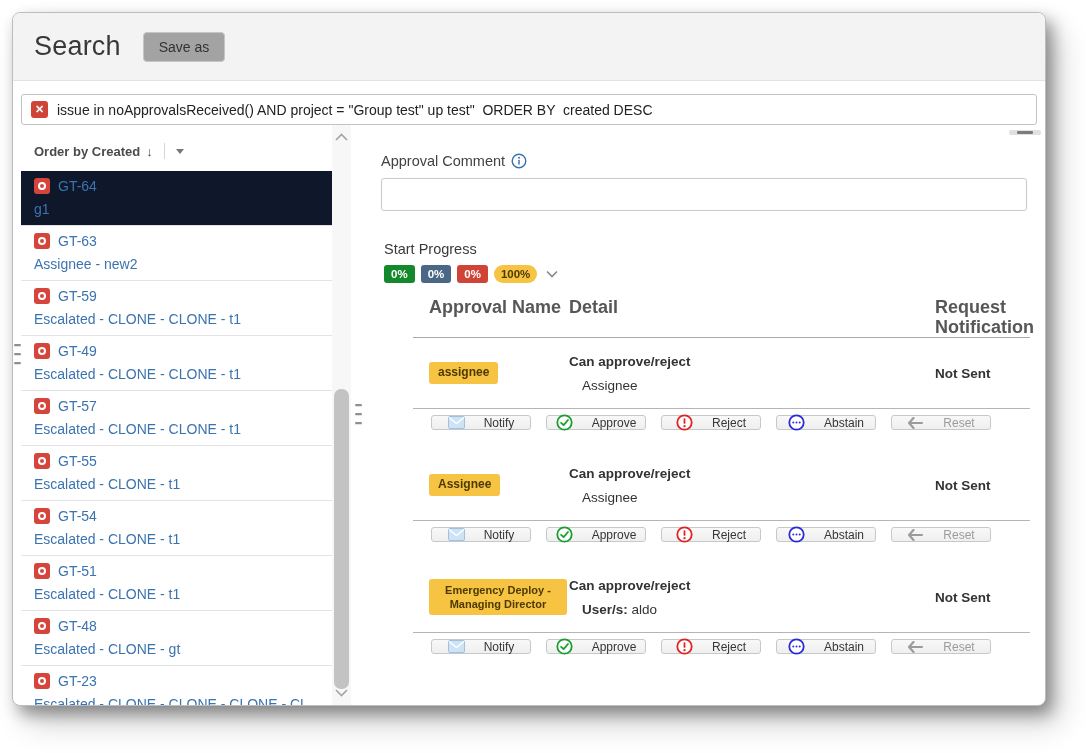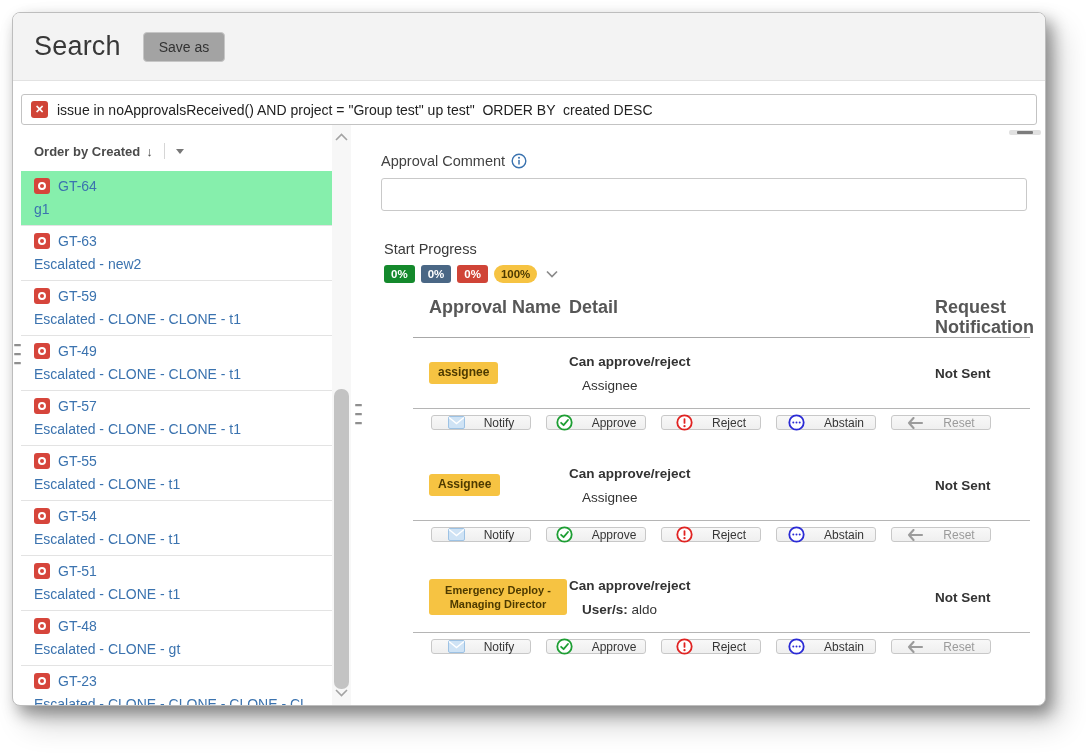--- a/index.html
+++ b/index.html
@@ -39,21 +39,21 @@
   
   .sidebar{position:absolute;left:8px;top:112px;width:311px;bottom:0;overflow:hidden;}
   .orderby{
     display:flex;align-items:center;gap:6px;padding:18px 0 12px 13px;
     font-size:13px;font-weight:bold;color:#4a4a4a;cursor:pointer;
   }
   .ob-arrow{font-size:13px;font-weight:bold;color:#4a4a4a;}
   .ob-sep{width:1px;height:16px;background:#d6d6d6;margin:0 5px;}
   .ob-caret{width:0;height:0;border-left:4px solid transparent;border-right:4px solid transparent;border-top:5px solid #777;}
   .issue{padding:7px 10px 8px 13px;border-bottom:1px solid #e3e3e3;cursor:pointer;}
-  .issue.selected{background:#86efac;}
+  .issue.selected{background:#0f172a;}
   .issue-key{display:flex;align-items:center;gap:8px;font-size:14px;color:#3b73af;line-height:16px;}
   .bug{width:16px;height:16px;flex:0 0 16px;background:#d6453b;border-radius:3px;position:relative;}
   .bug::after{content:"";position:absolute;left:4px;top:4px;width:4px;height:4px;border:2px solid #fff;border-radius:50%;}
   .issue-summary{margin-top:7px;font-size:14px;color:#3b73af;line-height:16px;white-space:nowrap;overflow:hidden;}
   
   .sb{position:absolute;left:319px;top:112px;width:19px;height:580px;background:#f7f7f7;}
   .sb-thumb{position:absolute;left:2px;top:264px;width:15px;height:300px;background:#c3c3c3;border-radius:7px;cursor:pointer;}
   .sb-chev{position:absolute;left:3px;cursor:pointer;line-height:0;}
   .sb-chev.up{top:8px;}
   .sb-chev.down{bottom:8px;}
@@ -133,21 +133,21 @@
           <span class="bug"></span>
           <span>GT-64</span>
         </div>
       <div class="issue-summary">g1</div>
     </div>
     <div class="issue">
       <div class="issue-key">
           <span class="bug"></span>
           <span>GT-63</span>
         </div>
-      <div class="issue-summary">Escalated - new2</div>
+      <div class="issue-summary">Assignee - new2</div>
     </div>
     <div class="issue">
       <div class="issue-key">
           <span class="bug"></span>
           <span>GT-59</span>
         </div>
       <div class="issue-summary">Escalated - CLONE - CLONE - t1</div>
     </div>
     <div class="issue">
       <div class="issue-key">

